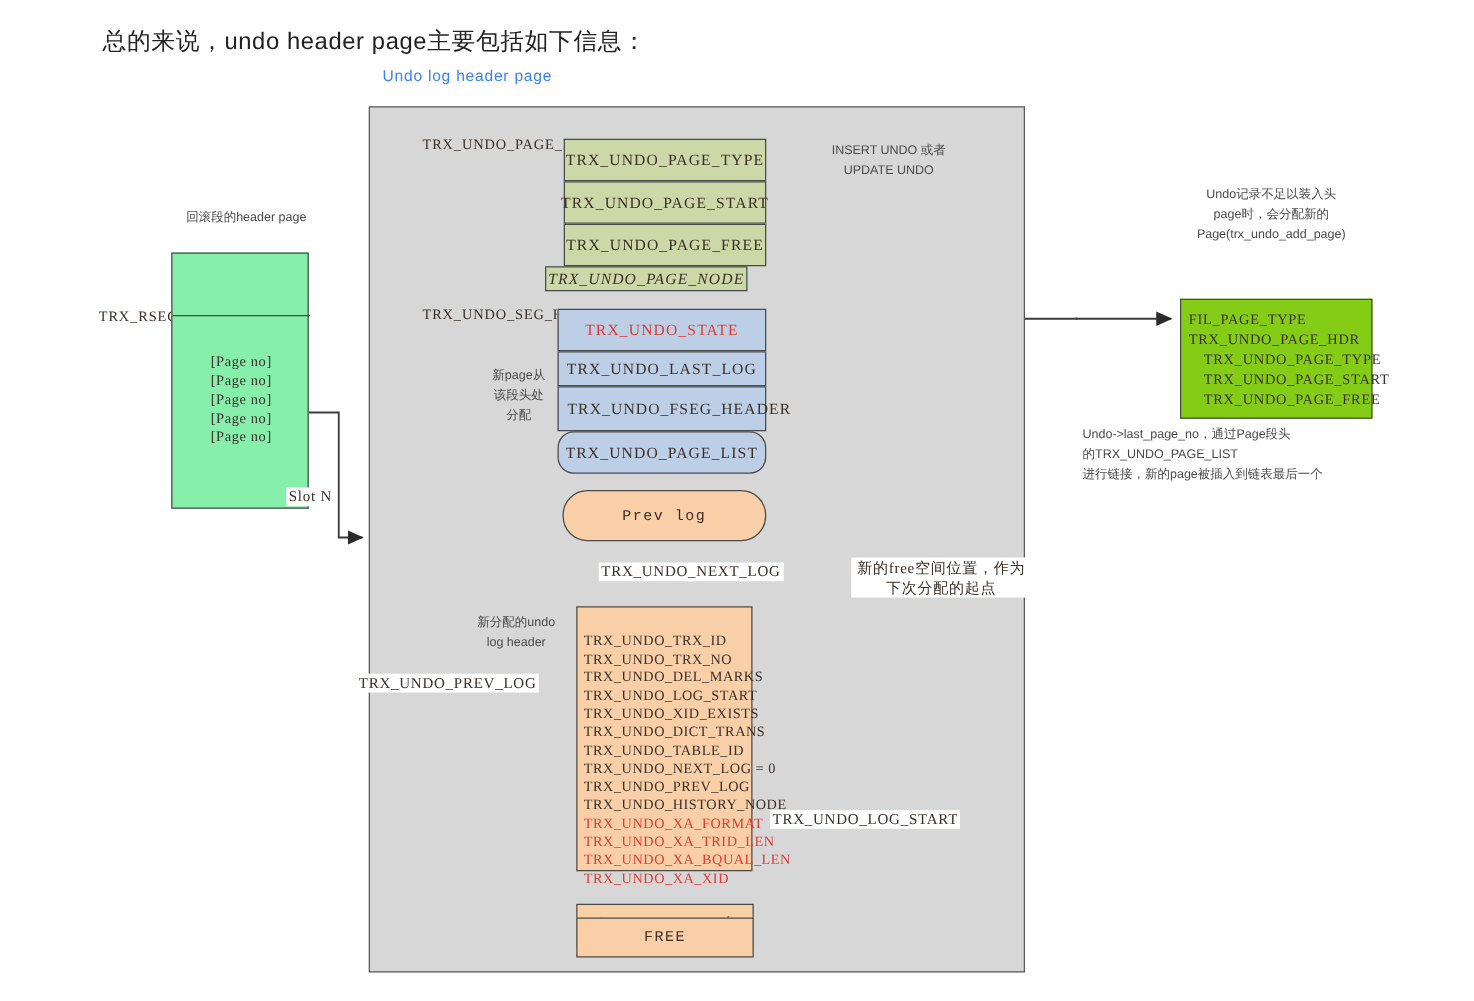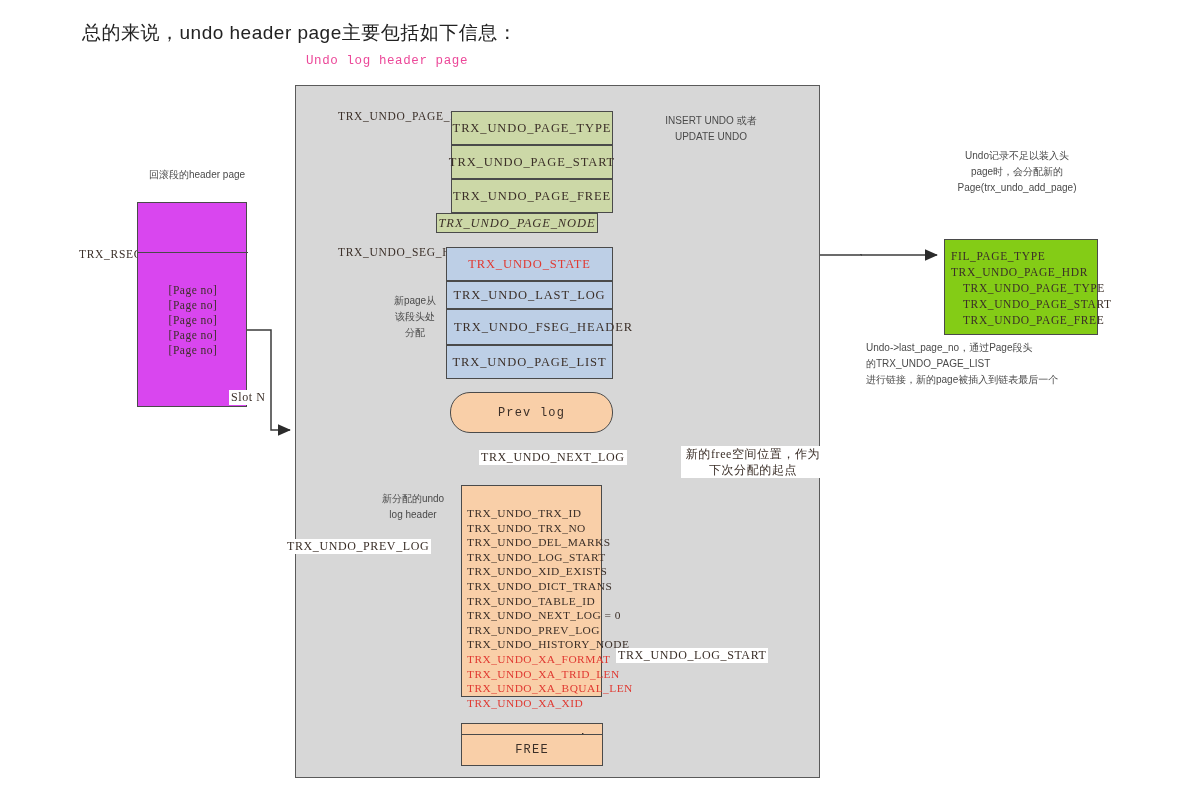--- a/index.html
+++ b/index.html
@@ -7,22 +7,22 @@
        font-family:"Liberation Serif","DejaVu Serif",serif;}
 
   
   #page-title{
     position:absolute;left:82px;top:20px;
     font-family:"Liberation Sans","DejaVu Sans",sans-serif;
     font-size:19px;color:#222;letter-spacing:.5px;white-space:nowrap;
   }
   #diagram-caption{
     position:absolute;left:306px;top:54px;
-    font-family:Liberation Mono, monospace;
-    font-size:12.5px;color:#ec4899;letter-spacing:.6px;white-space:nowrap;
+    font-family:Liberation Sans, sans-serif;
+    font-size:12.5px;color:#3b82f6;letter-spacing:.6px;white-space:nowrap;
   }
 
   
   #wires{position:absolute;left:0;top:0;width:1179px;height:801px;}
 
   
   #gray-panel{
     position:absolute;left:295px;top:85px;width:523px;height:691px;
     background:#d7d7d7;border:1.5px solid #5a5a5a;
   }
@@ -36,21 +36,21 @@
     font-size:12.5px;color:#3b2f28;letter-spacing:.9px;white-space:nowrap;
   }
   .green{background:#ccd8a7;}
   .blue{background:#bdcfe6;}
   .peach{background:#f9cfa8;}
   .redtext{color:#e03a32;}
 
   
   #rseg-box{
     position:absolute;left:137px;top:202px;width:110px;height:205px;
-    background:#d946ef;border:1.2px solid #4a4a4a;box-sizing:border-box;
+    background:#86efac;border:1.2px solid #4a4a4a;box-sizing:border-box;
   }
   #rseg-div{position:absolute;left:0;top:49px;width:110px;height:1.2px;background:#4a4a4a;}
   #rseg-pagelist{
     position:absolute;left:0;top:80px;width:110px;
     text-align:center;font-size:11.5px;color:#3b2f28;
     font-family:"Liberation Serif","DejaVu Serif",serif;letter-spacing:.5px;line-height:15px;
   }
   #rseg-pagelist div{line-height:15px;}
 
   
@@ -172,21 +172,21 @@
 log header</div>
 
 <div class="cell green" style="left:451px;top:111px;width:162px;height:34px;">TRX_UNDO_PAGE_TYPE</div>
 <div class="cell green" style="left:451px;top:145px;width:162px;height:34px;">TRX_UNDO_PAGE_START</div>
 <div class="cell green" style="left:451px;top:179px;width:162px;height:34px;">TRX_UNDO_PAGE_FREE</div>
 <div class="cell green" style="left:436px;top:213px;width:162px;height:20px;font-style:italic;">TRX_UNDO_PAGE_NODE</div>
 
 <div class="cell blue redtext" style="left:446px;top:247px;width:167px;height:34px;">TRX_UNDO_STATE</div>
 <div class="cell blue" style="left:446px;top:281px;width:167px;height:28px;">TRX_UNDO_LAST_LOG</div>
 <div class="cell blue" style="left:446px;top:309px;width:167px;height:36px;padding-left:28px;">TRX_UNDO_FSEG_HEADER</div>
-<div class="cell blue" style="left:446px;top:345px;width:167px;height:34px;">TRX_UNDO_PAGE_LIST</div>
+<div class="cell blue" style="left:446px;top:345px;width:167px;height:34px;border-radius:13px;">TRX_UNDO_PAGE_LIST</div>
 
 <div class="cell peach" style="left:450px;top:392px;width:163px;height:41px;font-family:'Liberation Mono','DejaVu Sans Mono',monospace;font-size:12px;letter-spacing:1.2px;border-radius:20px;">Prev log</div>
 
 <div class="wire-label" style="left:479px;top:450px;">TRX_UNDO_NEXT_LOG</div>
 <div class="wire-label" style="left:285px;top:539px;">TRX_UNDO_PREV_LOG</div>
 <div class="wire-label" style="left:616px;top:648px;">TRX_UNDO_LOG_START</div>
 <div class="wire-label multi" style="left:681px;top:446px;width:140px;">新的free空间位置，作为
 下次分配的起点</div>
 
 <div id="loghdr-box">

